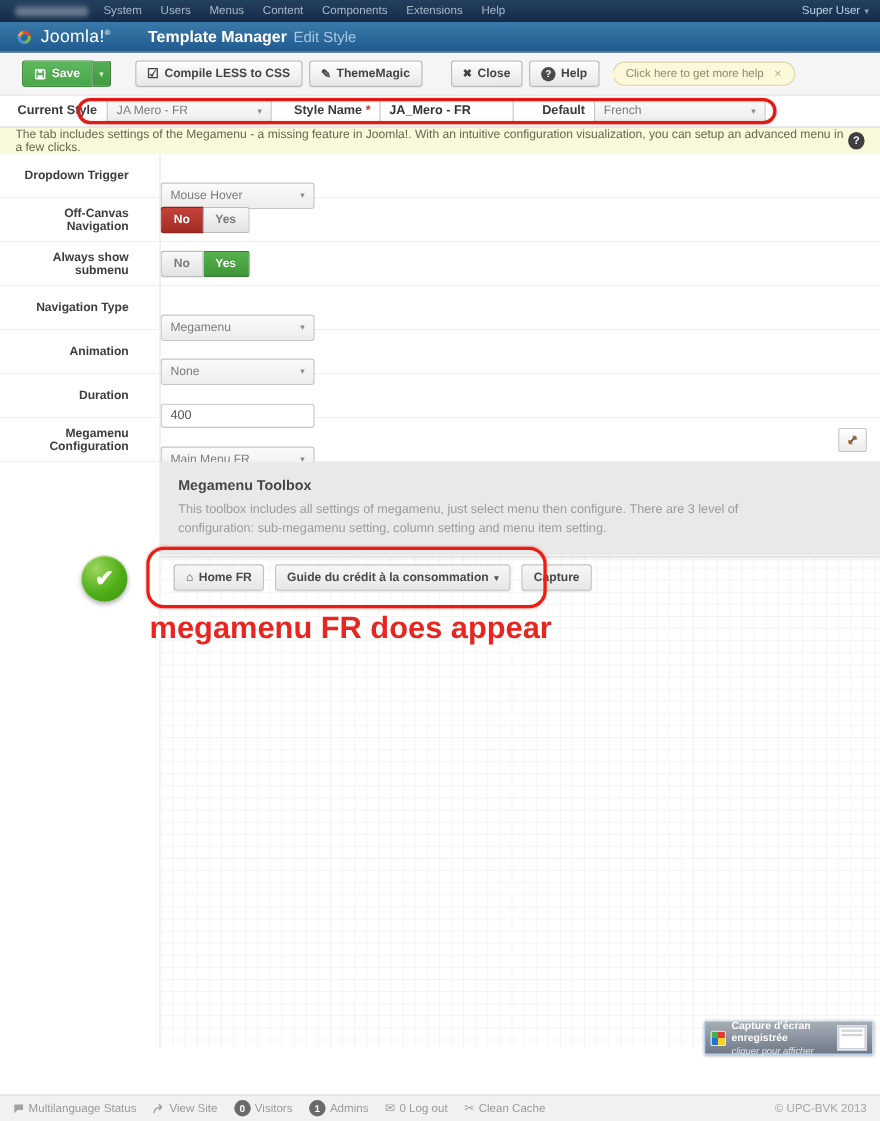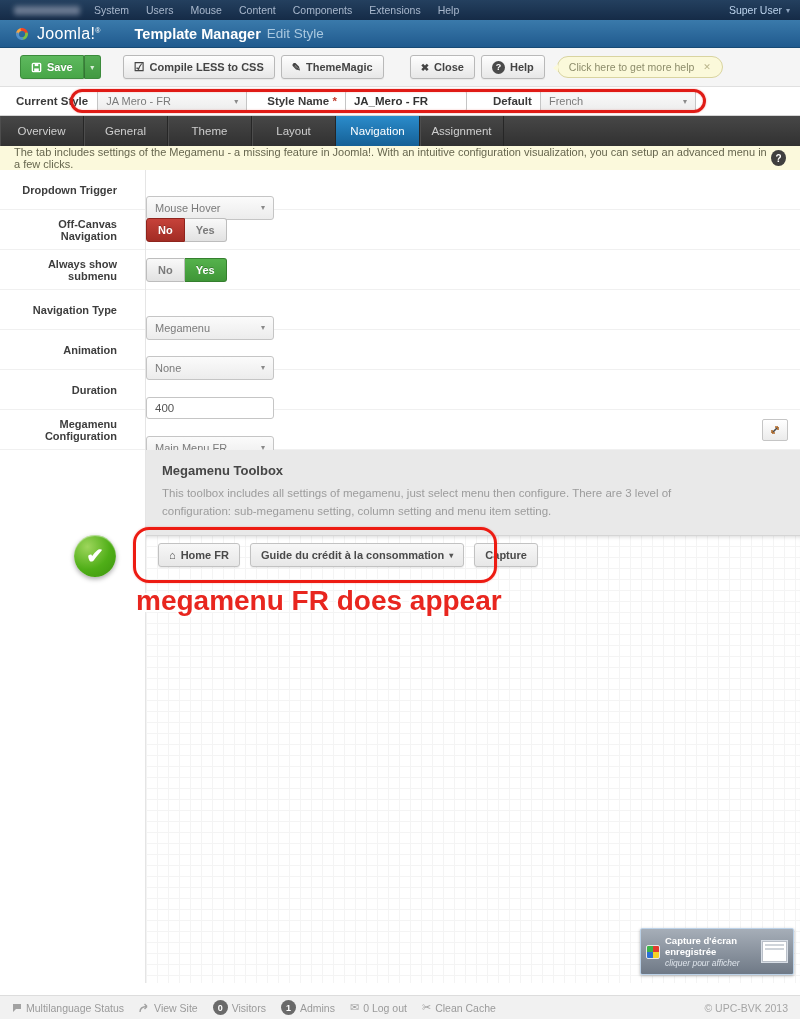--- a/index.html
+++ b/index.html
@@ -52,21 +52,21 @@
   
   .infobar { height:24px; background:#fbf9dc; display:flex; align-items:center; padding:0 14px; font-size:11px; color:#66664e; }
   .help-circle { margin-left:auto; width:16px; height:16px; border-radius:50%; background:#3f3f3f; color:#fff; font-size:10px; font-weight:bold; display:flex; align-items:center; justify-content:center; cursor:pointer; }
 
   
   .main { position:relative; height:825px; background:#fff; }
   .vline { position:absolute; left:145px; top:0; bottom:12px; width:1px; background:#e5e5e5; }
   .frow { height:40px; display:flex; align-items:center; border-bottom:1px solid #f0f0f0; }
   .frow-label { width:131px; padding-right:14px; text-align:right; font-size:11px; font-weight:bold; color:#3d3d3d; flex-shrink:0; }
   .frow-ctrl { flex:1; display:flex; align-items:center; padding-left:15px; }
-  .w140 { width:128px;margin-top:36px; }
+  .w140 { width:140px;margin-top:36px; }
   .toggle { display:inline-flex; }
   .tg { height:24px; line-height:22px; padding:0 11px; font-size:11px; font-weight:bold; background:linear-gradient(#f9f9f9,#e2e2e2); color:#7a7a7a; border:1px solid #bdbdbd; cursor:pointer; }
   .tg:first-child { border-radius:3px 0 0 3px; }
   .tg:last-child { border-radius:0 3px 3px 0; border-left:none; }
   .tg.red { background:linear-gradient(#c6423a,#a22c24); color:#fff; border-color:#8f241d; text-shadow:0 -1px 0 rgba(0,0,0,.25); }
   .tg.green { background:linear-gradient(#55b24c,#3f9637); color:#fff; border-color:#357f2e; text-shadow:0 -1px 0 rgba(0,0,0,.25); }
   .expand-btn { margin-left:auto; margin-right:12px; width:26px; height:22px; border:1px solid #c5c5c5; border-radius:2px; background:linear-gradient(#fff,#ebebeb); display:flex; align-items:center; justify-content:center; cursor:pointer; }
 
   
   .toolbox { position:absolute; left:146px; right:0; top:280px; bottom:12px; }
@@ -85,21 +85,21 @@
   
   .badge-check { position:absolute; left:74px; top:365px; width:42px; height:42px; border-radius:50%;
                  background:radial-gradient(circle at 32% 28%, #9ed65c, #4fae17 55%, #3c930e);
                  box-shadow:0 2px 5px rgba(0,0,0,.35), inset 0 1px 1px rgba(255,255,255,.55);
                  color:#fff; font-size:21px; font-weight:bold; display:flex; align-items:center; justify-content:center; z-index:5; }
   .red-rect { position:absolute; left:133px; top:357px; width:364px; height:56px; border:3px solid #ed1b12; border-radius:16px; z-index:4; pointer-events:none; box-shadow:0 0 2px rgba(237,27,18,.35); }
   .caption { position:absolute; left:136px; top:415px; font-size:28px; font-weight:bold; color:#e8261f; z-index:5; white-space:nowrap;
              text-shadow:-2px -2px 0 #fff,2px -2px 0 #fff,-2px 2px 0 #fff,2px 2px 0 #fff,-2px 0 0 #fff,2px 0 0 #fff,0 -2px 0 #fff,0 2px 0 #fff,0 0 8px rgba(255,255,255,.85); }
 
   
-  .notification { position:absolute; left:640px; top:928px; width:154px; height:47px;
+  .notification { position:absolute; left:640px; top:928px; width:154px; height:31px;
                   background:linear-gradient(#a6aeb8,#6f7986); border:1px solid #bcd2e8; border-radius:2px;
                   display:flex; align-items:center; padding:6px 5px; gap:5px; cursor:pointer; box-shadow:0 1px 3px rgba(0,0,0,.3); }
   .notif-icon { width:14px; height:14px; border:1px solid #e8e8e8; border-radius:2px; flex-shrink:0;
                 background:conic-gradient(#e23a2e 0 25%, #f5d327 0 50%, #2b6fd4 0 75%, #3db54a 0); }
   .notif-title { font-size:9.5px; font-weight:bold; color:#fff; line-height:1.2; }
   .notif-sub { font-size:8.5px; color:#dfe5ec; line-height:1.2;font-style:italic; }
   .notif-thumb { margin-left:auto; width:34px; height:23px; background:#fff; border:1px solid #d8dee6; box-shadow:inset 0 0 0 1px #b9bfc8; display:flex; flex-direction:column; gap:2px; padding:3px; }
   .notif-thumb span { display:block; height:2px; background:#cfd4da; }
 
   
@@ -112,21 +112,21 @@
 </style>
 </head>
 <body>
 
 <div class="page">
 
   <div class="topbar">
     <div class="site-blur"></div>
     <span class="topmenu-item">System</span>
     <span class="topmenu-item">Users</span>
-    <span class="topmenu-item">Mouse</span>
+    <span class="topmenu-item">Menus</span>
     <span class="topmenu-item">Content</span>
     <span class="topmenu-item">Components</span>
     <span class="topmenu-item">Extensions</span>
     <span class="topmenu-item">Help</span>
     <span class="topuser">
       <span>Super User</span>
       <span class="caret-sm">▾</span>
     </span>
   </div>
 
@@ -185,28 +185,20 @@
     <span class="lbl" style="margin-left:20px;"><span>Style Name</span> <span class="req">*</span></span>
     <input class="text-input" style="width: 122px; margin-left: 8px;" value="JA_Mero - FR">
     <span class="lbl" style="margin-left:26px;">Default</span>
     <span class="select" style="width:156px;margin-left:8px;">
       <span>French</span>
       <span class="caret">▾</span>
     </span>
     <div class="red-ring"></div>
   </div>
 
-  <div class="tabbar">
-    <div class="tab">Overview</div>
-    <div class="tab">General</div>
-    <div class="tab">Theme</div>
-    <div class="tab">Layout</div>
-    <div class="tab active">Navigation</div>
-    <div class="tab">Assignment</div>
-  </div>
 
   <div class="infobar">
     <span>The tab includes settings of the Megamenu - a missing feature in Joomla!. With an intuitive configuration visualization, you can setup an advanced menu in a few clicks.</span>
     <span class="help-circle">?</span>
   </div>
 
   <div class="main">
     <div class="vline"></div>
 
     <div class="frow">

